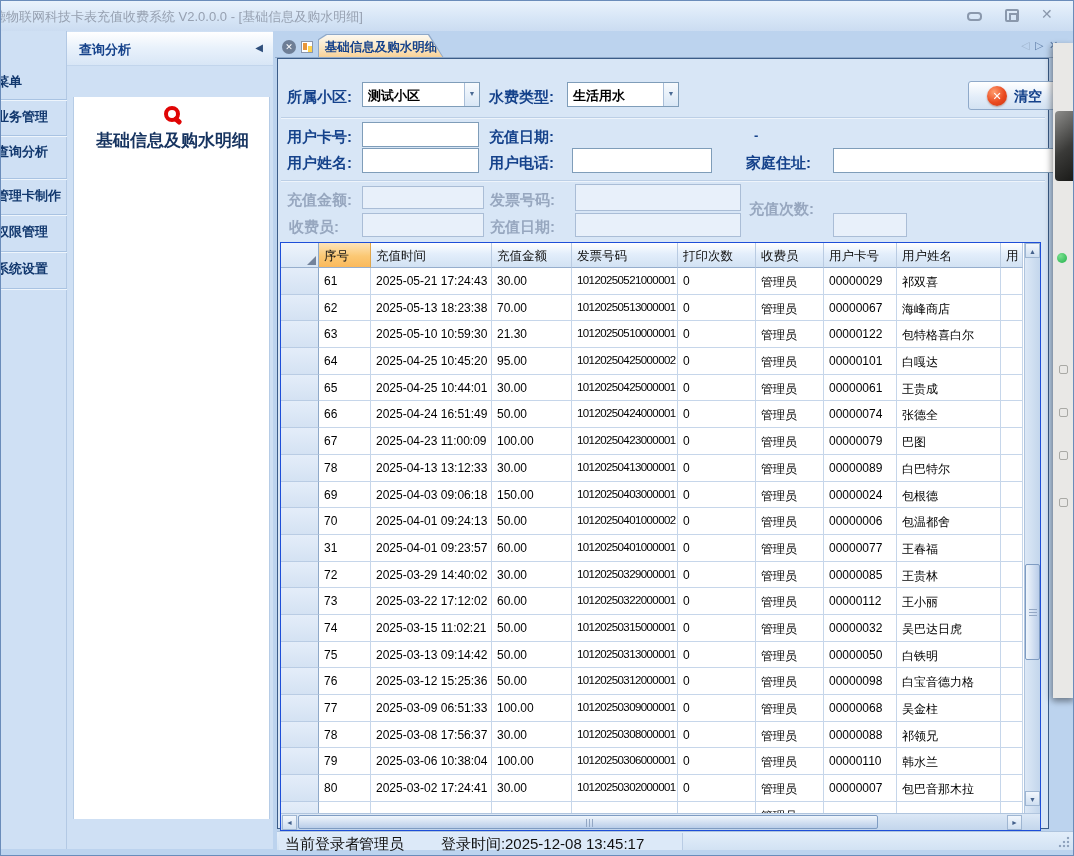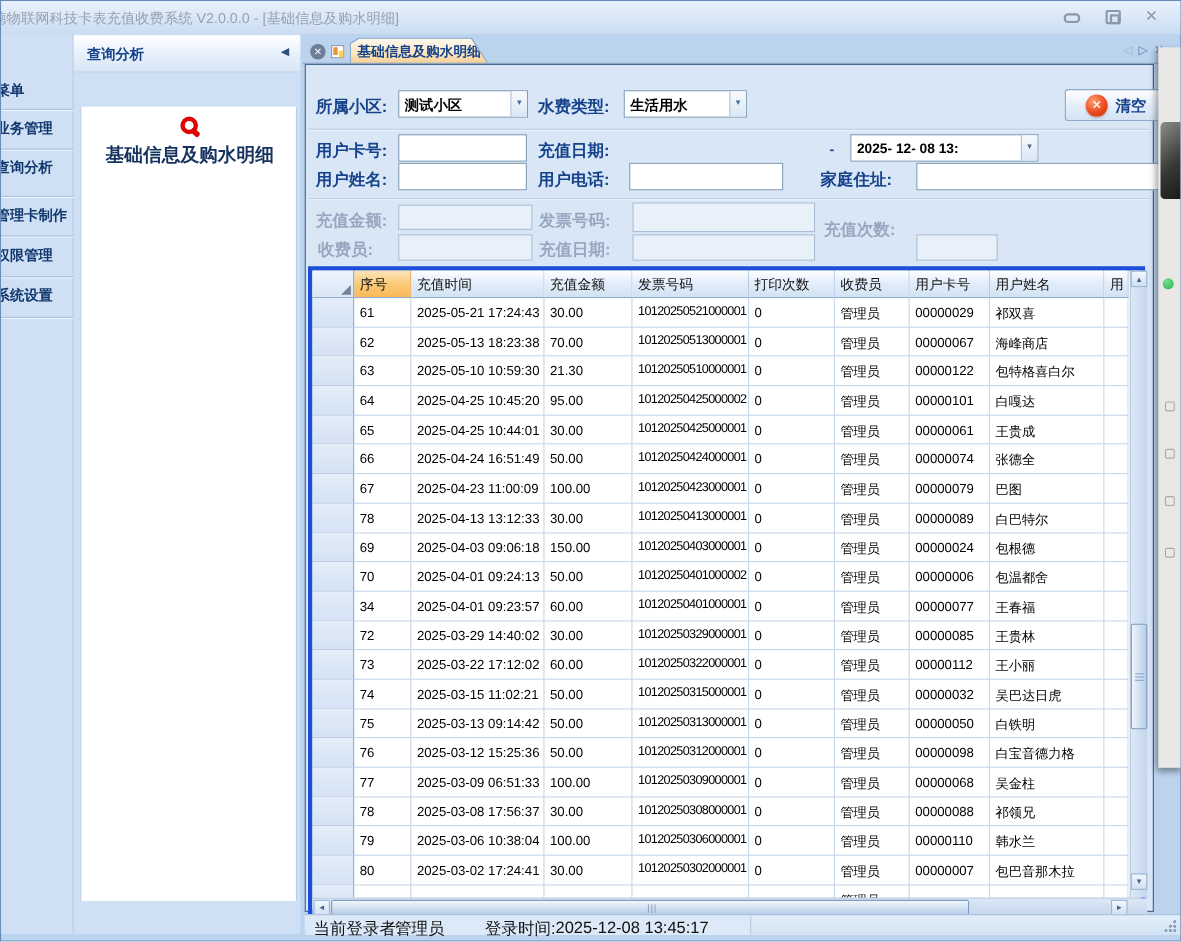--- a/index.html
+++ b/index.html
@@ -89,21 +89,21 @@
                background:linear-gradient(#ffffff,#e3edf9 55%,#d3e2f2);
                border:1px solid #8fa9c9; border-radius:3px; }
   .clear-btn .x-circle { position:absolute; left:18px; top:4px; width:20px; height:20px; border-radius:50%;
                background:radial-gradient(circle at 35% 30%, #ff9d6e, #ea4a20 55%, #cb3410);
                box-shadow:0 1px 2px rgba(120,40,0,.4); color:#fff; font-size:11px; font-weight:bold;
                text-align:center; line-height:20px; }
   .clear-btn .lbl { position:absolute; left:45px; top:6px; font-size:14px; font-weight:bold; color:#15428b; }
 
   
   .grid-region { position:absolute; left:279px; top:241px; width:761px; height:589px;
-                 border:4px solid #1d4ed8; background:#fff; }
+                 border:1px solid #1d4ed8; background:#fff; }
   .thead { position:absolute; left:0; top:0; display:grid;
            grid-template-columns:38px 52px 121px 80px 106px 78px 68px 73px 104px 22px; height:25px; width:742px; }
   .th { background:linear-gradient(#ffffff,#e3eefb 45%,#d2e2f3); border-right:1px solid #b9cbe2;
         border-bottom:1px solid #96aecd; font-size:12.5px; color:#111; padding:5px 0 0 5px;
         overflow:hidden; white-space:nowrap; }
   .th.sorted { background:linear-gradient(#fde4ba,#fbc873 55%,#fab95c); border-right:1px solid #e0a54a; }
   .th.selhead { position:relative; background:linear-gradient(#eef4fc,#d9e6f5); border-right:1px solid #8fa9c9; }
   .th.selhead::after { content:""; position:absolute; right:2px; bottom:2px;
         border-left:9px solid transparent; border-bottom:9px solid #74839b; }
   .tbody { position:absolute; left:0; top:25px; width:742px; height:545px; overflow:hidden; }
@@ -221,24 +221,20 @@
   <div class="clear-btn">
     <span class="x-circle">✕</span>
     <span class="lbl">清空</span>
   </div>
   <div class="form-div" style="left:280px; top:116px; width:764px"></div>
 
   <div class="flabel" style="left:286px; top:127px">用户卡号:</div>
   <div class="tbox" style="left:361px; top:121px; width:117px; height:25px"></div>
   <div class="flabel" style="left:488px; top:127px">充值日期:</div>
   <div class="sep-dash" style="left:753px; top:127px">-</div>
-  <div class="combo datebox" style="left:772px; top:121px; width:171px; height:25px">
-    <span class="val">2025- 12- 08  13:</span>
-    <span class="dd">▼</span>
-  </div>
 
   <div class="flabel" style="left:286px; top:153px">用户姓名:</div>
   <div class="tbox" style="left:361px; top:147px; width:117px; height:25px"></div>
   <div class="flabel" style="left:488px; top:153px">用户电话:</div>
   <div class="tbox" style="left:571px; top:147px; width:140px; height:25px"></div>
   <div class="flabel" style="left:745px; top:153px">家庭住址:</div>
   <div class="tbox" style="left:832px; top:147px; width:236px; height:25px"></div>
   <div class="form-div" style="left:280px; top:179px; width:764px"></div>
 
   <div class="flabel dis" style="left:286px; top:190px">充值金额:</div>
@@ -381,21 +377,21 @@
           <div class="tcell c2">50.00</div>
           <div class="tcell c3">10120250401000002</div>
           <div class="tcell c4">0</div>
           <div class="tcell c5">管理员</div>
           <div class="tcell c6">00000006</div>
           <div class="tcell c7">包温都舍</div>
           <div class="tcell"></div>
         </div>
         <div class="trow">
           <div class="tcell selcell"></div>
-          <div class="tcell c0">34</div>
+          <div class="tcell c0">31</div>
           <div class="tcell c1">2025-04-01 09:23:57</div>
           <div class="tcell c2">60.00</div>
           <div class="tcell c3">10120250401000001</div>
           <div class="tcell c4">0</div>
           <div class="tcell c5">管理员</div>
           <div class="tcell c6">00000077</div>
           <div class="tcell c7">王春福</div>
           <div class="tcell"></div>
         </div>
         <div class="trow">

